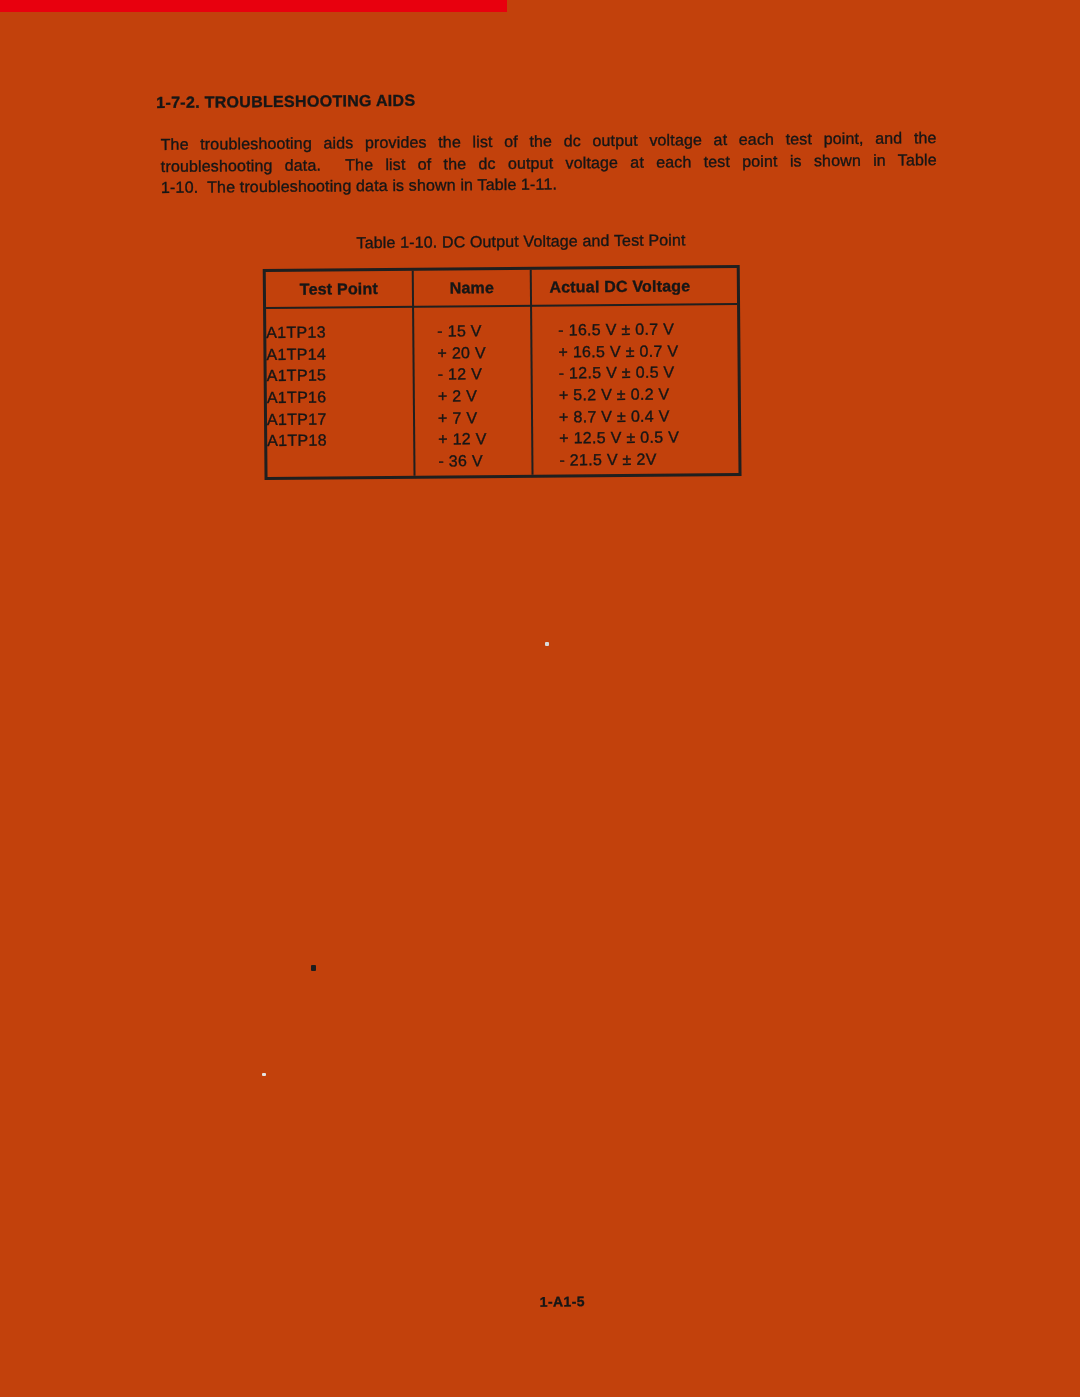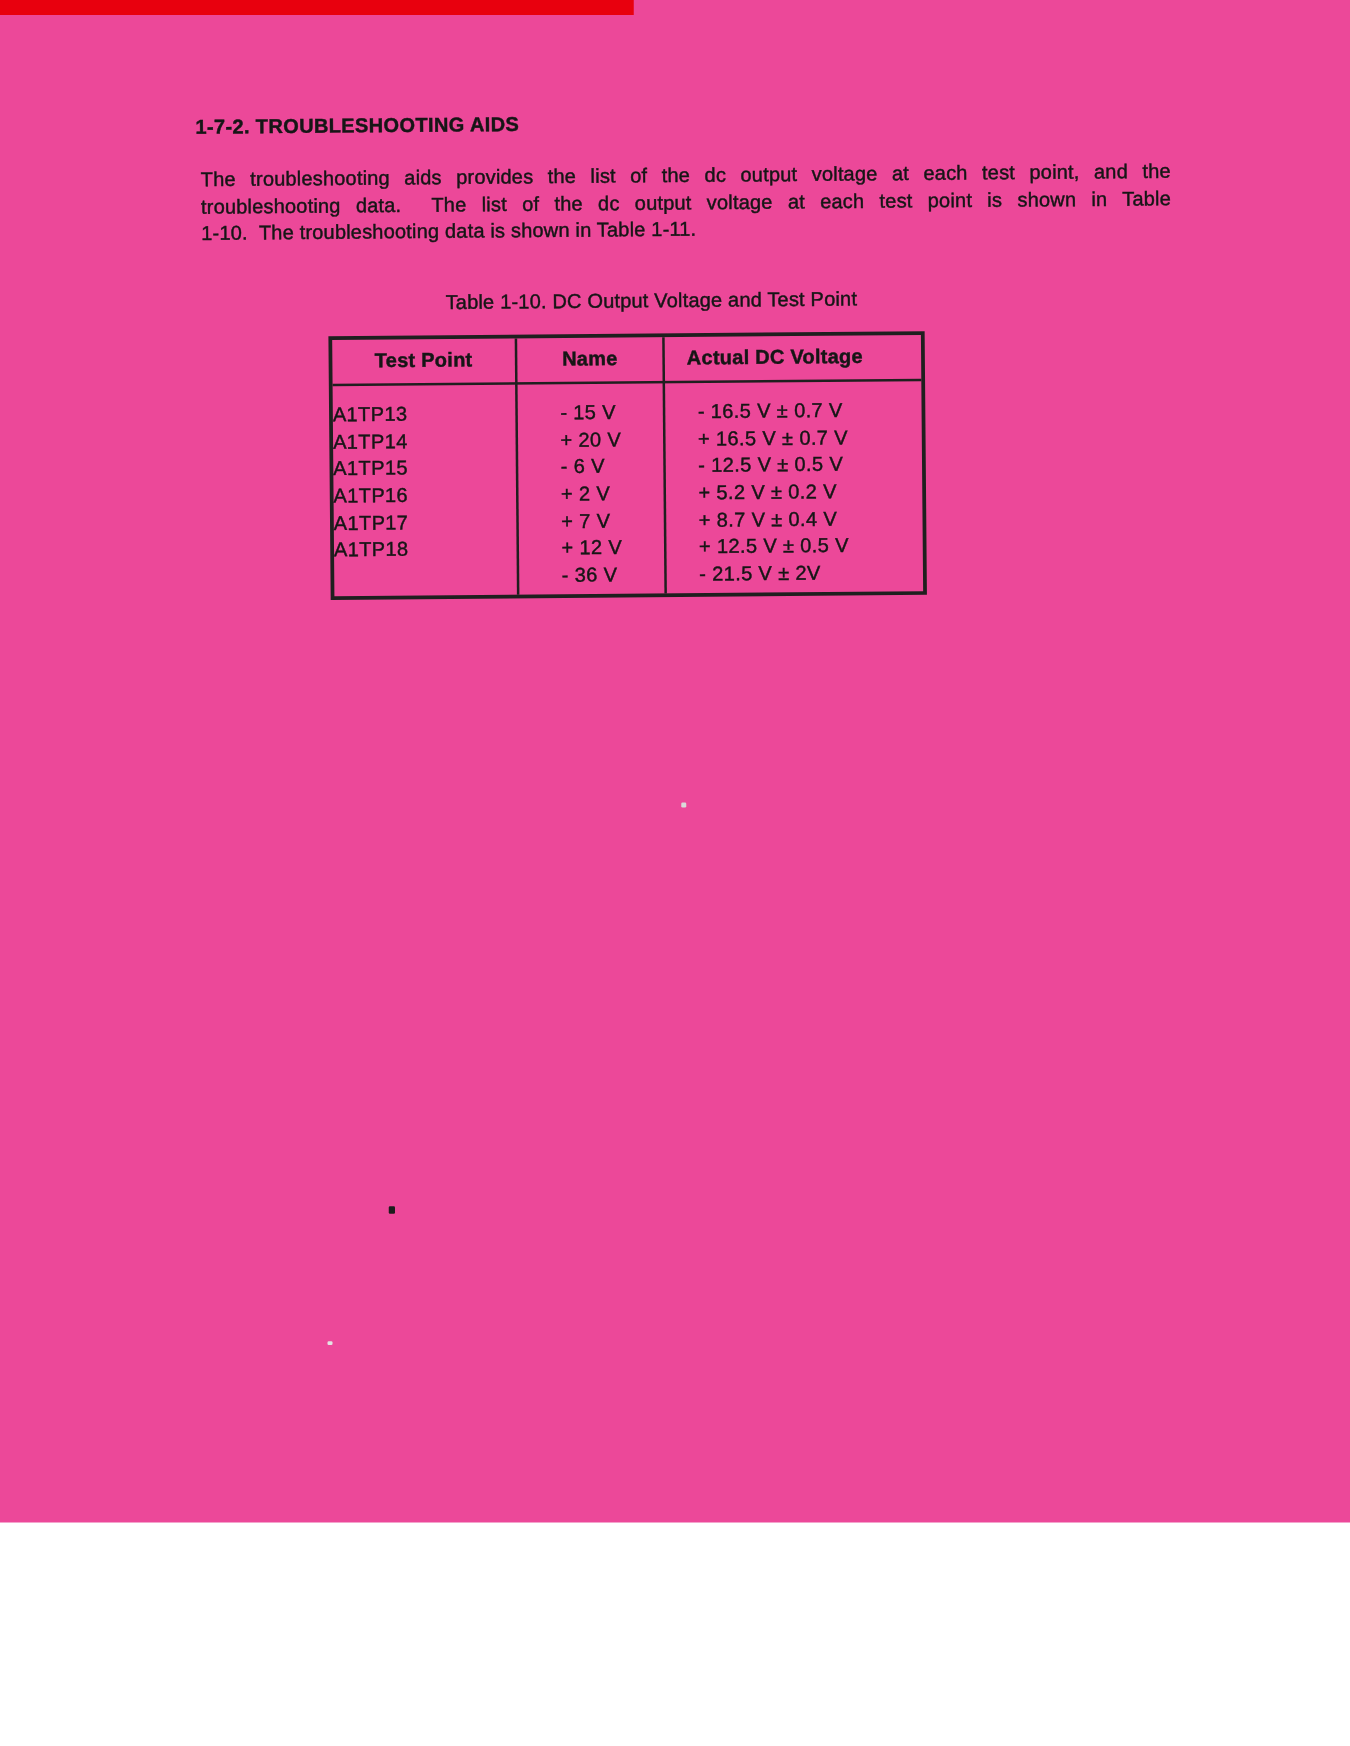--- a/index.html
+++ b/index.html
@@ -7,22 +7,22 @@
     padding: 0;
     background: #ffffff;
     width: 1080px;
     height: 1397px;
     font-family: "Liberation Sans", sans-serif;
     color: #161616;
   }
   #page {
     position: relative;
     width: 1080px;
-    height: 1218px;
-    background: #ec4899;
+    height: 1397px;
+    background: #c2410c;
     overflow: hidden;
   }
   
   #top-bar {
     position: absolute;
     left: 0;
     top: 0;
     width: 507px;
     height: 12px;
     background: #e8000e;
@@ -114,21 +114,21 @@
   .trow {
     height: 21.7px;
   }
   .td {
     font-size: 16px;
     line-height: 21.7px;
     letter-spacing: 0.3px;
     white-space: nowrap;
   }
   .td.c1 { grid-column: 1; }
-  .td.c2 { grid-column: 3; padding-left: 23px; margin-left: 11px; }
+  .td.c2 { grid-column: 3; padding-left: 23px; }
   .td.c3 { grid-column: 5; padding-left: 26px; }
   #page-number {
     position: absolute;
     left: 531px;
     top: 1294px;
     font-size: 14px;
     font-weight: bold;
     letter-spacing: 0.4px;
   }
   .speck {
@@ -174,21 +174,21 @@
           <div class="td c2 ink">- 15 V</div>
           <div class="td c3 ink">- 16.5 V ± 0.7 V</div>
         </div>
         <div class="trow grid">
           <div class="td c1 ink">A1TP14</div>
           <div class="td c2 ink">+ 20 V</div>
           <div class="td c3 ink">+ 16.5 V ± 0.7 V</div>
         </div>
         <div class="trow grid">
           <div class="td c1 ink">A1TP15</div>
-          <div class="td c2 ink">- 6 V</div>
+          <div class="td c2 ink">- 12 V</div>
           <div class="td c3 ink">- 12.5 V ± 0.5 V</div>
         </div>
         <div class="trow grid">
           <div class="td c1 ink">A1TP16</div>
           <div class="td c2 ink">+ 2 V</div>
           <div class="td c3 ink">+ 5.2 V ± 0.2 V</div>
         </div>
         <div class="trow grid">
           <div class="td c1 ink">A1TP17</div>
           <div class="td c2 ink">+ 7 V</div>

